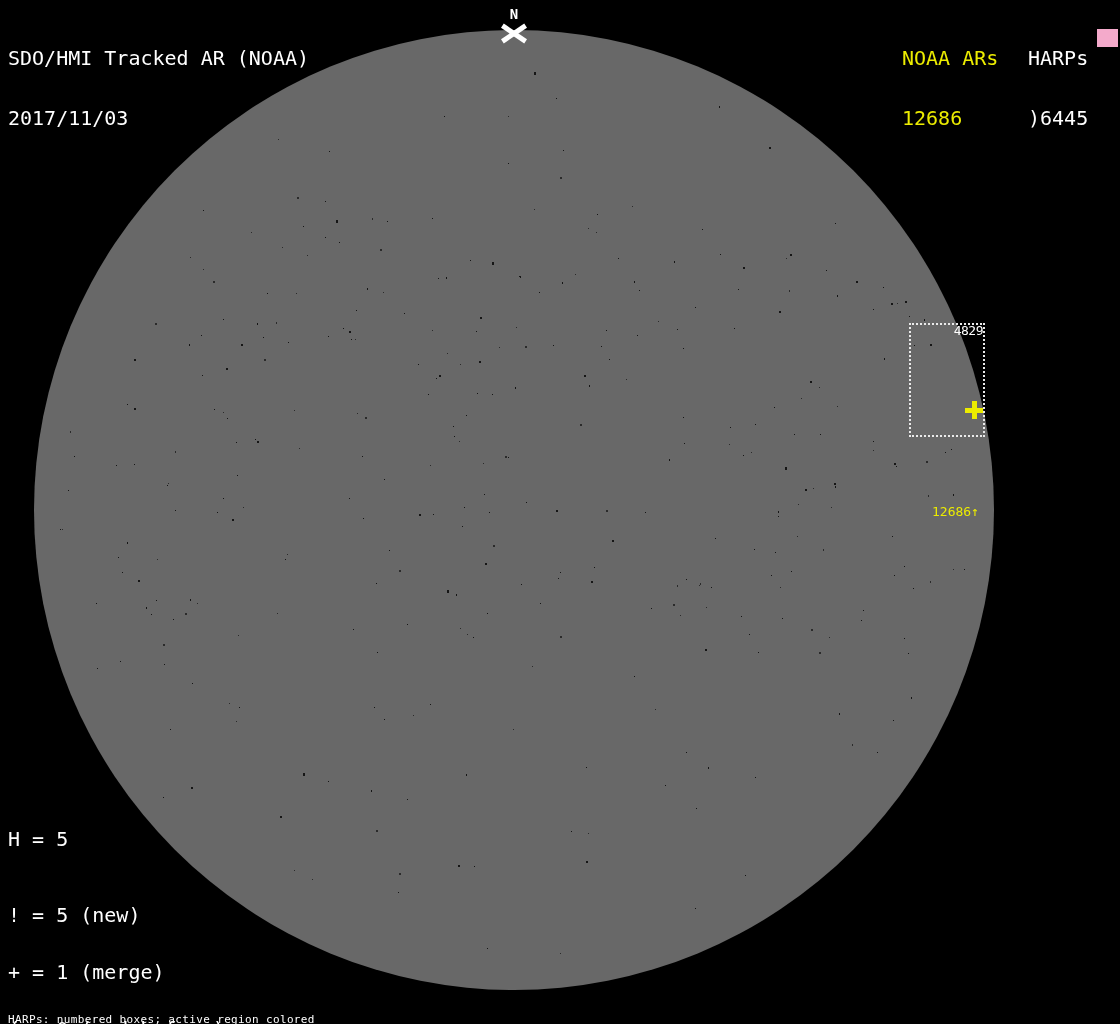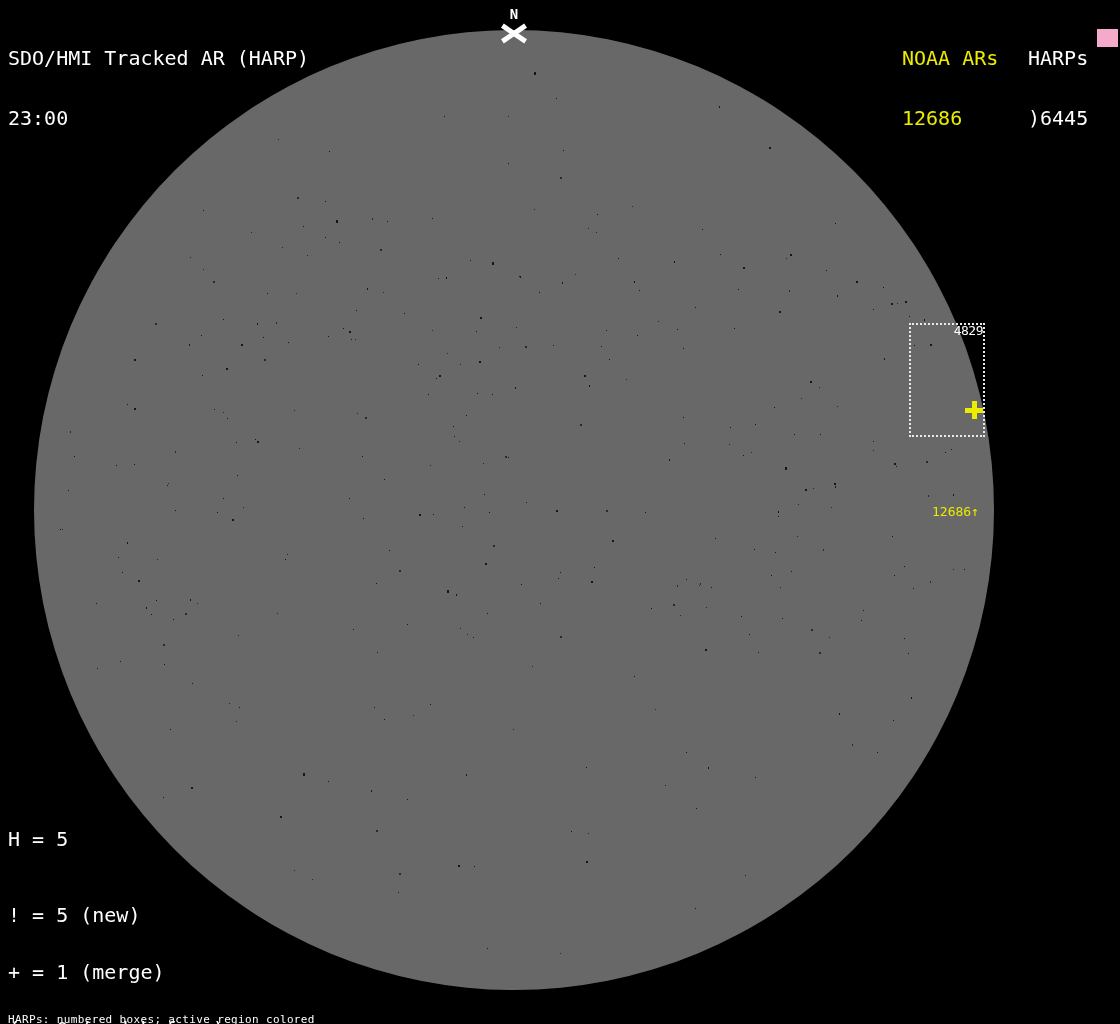--- a/index.html
+++ b/index.html
@@ -389,22 +389,22 @@
     <div class="sp" style="left: 515px; top: 387px; width: 1px; height: 2px;"></div>
     <div class="sp" style="left: 432px; top: 330px; width: 1px; height: 1px; background: rgb(43, 43, 43);"></div>
     <div class="sp" style="left: 508px; top: 457px; width: 1px; height: 1px;"></div>
     <div class="sp" style="left: 584px; top: 375px; width: 2px; height: 2px;"></div>
     <div class="sp" style="left: 526px; top: 502px; width: 1px; height: 1px;"></div>
     <div class="sp" style="left: 226px; top: 368px; width: 2px; height: 2px;"></div>
     <div class="sp" style="left: 367px; top: 288px; width: 1px; height: 2px;"></div>
   </div>
 
 <div class="abs" id="title-block">
-  <div>SDO/HMI Tracked AR (HARP)</div>
-  <div>23:00</div>
+  <div>SDO/HMI Tracked AR (NOAA)</div>
+  <div>2017/11/03</div>
 </div>
 
 <div class="abs" id="noaa-header">
   <div>NOAA ARs</div>
   <div>12686</div>
 </div>
 <div class="abs" id="harps-header">
   <div>HARPs</div>
   <div>)6445</div>
 </div>

